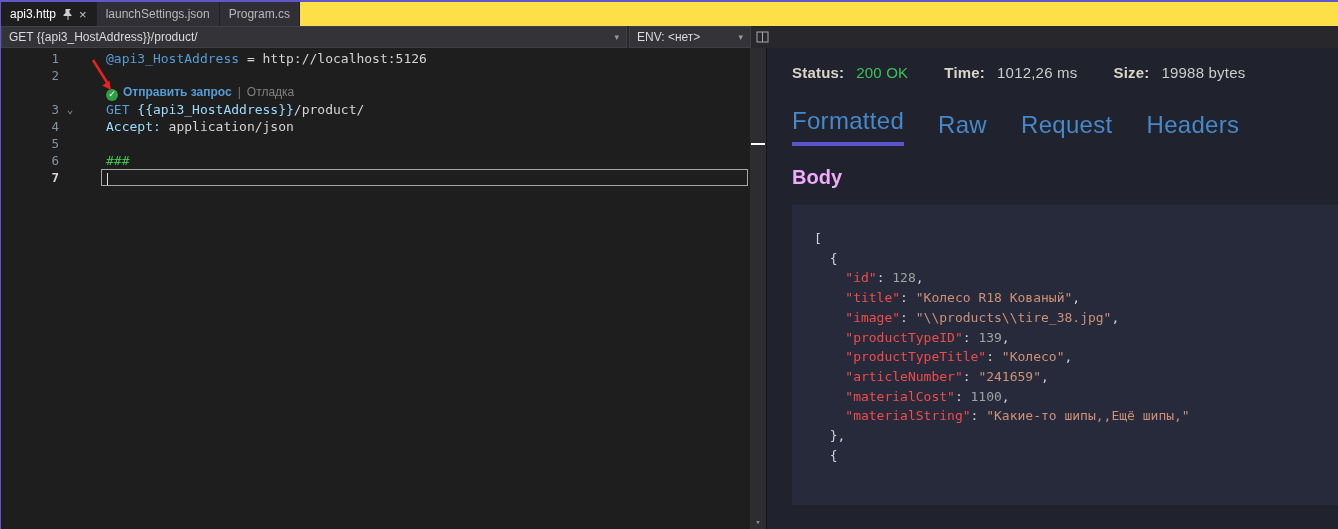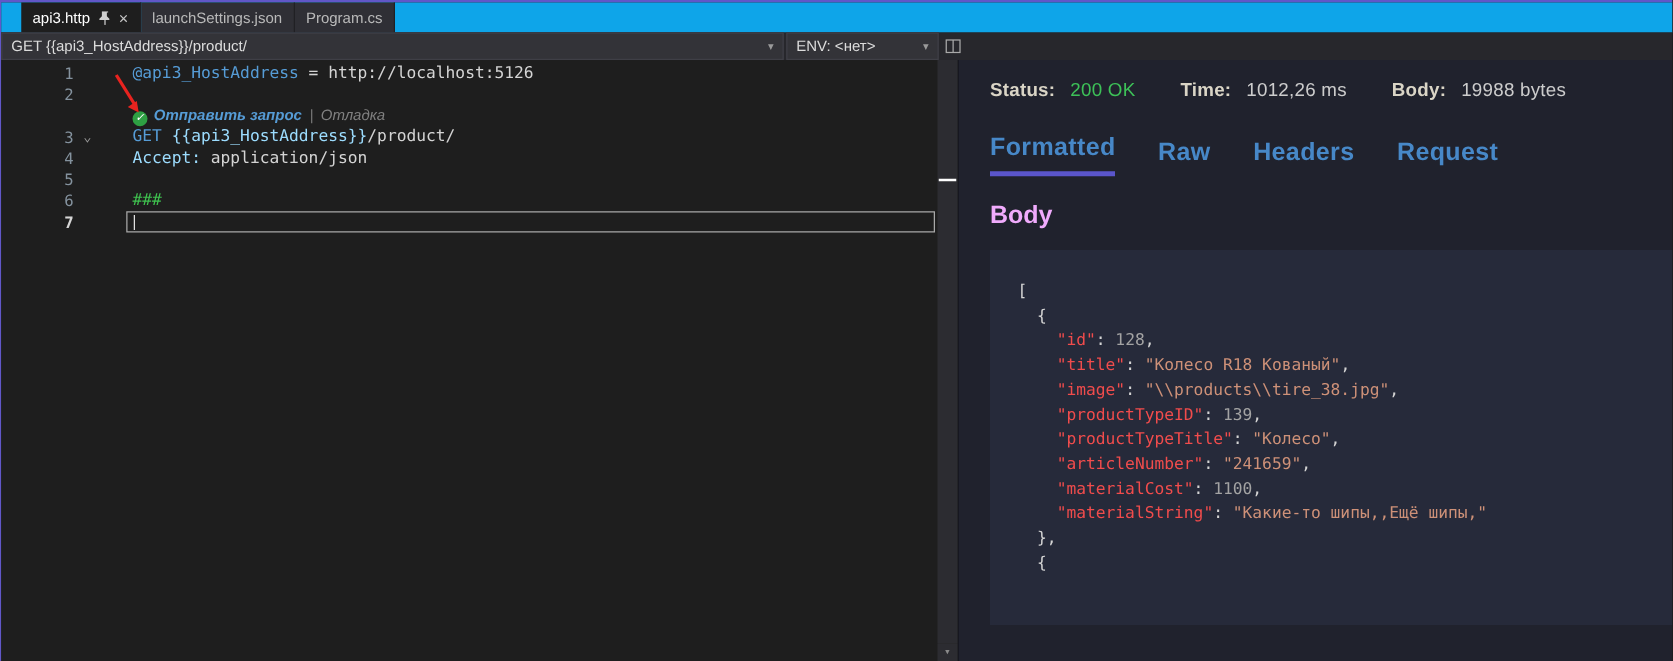--- a/index.html
+++ b/index.html
@@ -2,21 +2,21 @@
 <html><head>
 <meta charset="utf-8">
 <style>
   * { margin:0; padding:0; box-sizing:border-box; }
   html,body { width:1338px; height:529px; overflow:hidden; background:#1e1e1e;
     font-family:"Liberation Sans", sans-serif; }
   .window { width:1338px; height:529px; display:flex; flex-direction:column;
     border-top:2px solid #6157c8; border-left:1px solid #6157c8; background:#1e1e1e; }
 
   
-  .tabbar { height:24px; background:#0ea5e9; display:flex; align-items:stretch; flex:none;padding-left:16px; }
+  .tabbar { height:24px; background:#fde047; display:flex; align-items:stretch; flex:none; }
   .doc-tab { display:flex; align-items:center; gap:5px; padding:0 9px; font-size:12px;
     color:#b9b9b9; background:#2f2f35; border-right:1px solid #202024; cursor:pointer; white-space:nowrap; }
   .doc-tab.active { background:#1e1e1e; color:#ffffff; }
   .tab-ico { display:inline-flex; align-items:center; color:#c5c5c5; font-size:13px; line-height:1; margin-left:2px; }
 
   
   .reqbar { height:22px; background:#27272c; display:flex; align-items:stretch; flex:none; }
   .dropdown { display:flex; align-items:center; justify-content:space-between; background:#333338;
     border:1px solid #3f3f46; color:#dcdcdc; font-size:12px; padding:0 7px; cursor:pointer; }
   .req-dd { width:626px; }
@@ -30,21 +30,21 @@
   .editor { width:765px; flex:none; position:relative; background:#1e1e1e; padding-top:2px;
     font-family:"DejaVu Sans Mono", monospace; font-size:13px; }
   .ed-row { display:flex; height:17px; line-height:17px; align-items:stretch; }
   .ed-num { width:58px; flex:none; text-align:right; color:#84929e; font-size:12.5px; }
   .ed-num.cur { color:#d6d6d6; font-weight:bold; }
   .ed-fold { width:22px; flex:none; text-align:center; color:#9a9a9a; font-size:11px; cursor:pointer; }
   .ed-line { flex:1; white-space:pre; color:#d4d4d4; padding-left:25px; margin-right:18px; }
   .ed-row.current .ed-line { margin-left:20px; padding-left:5px; border:1px solid #a8a8a8; }
   .tk-kw { color:#569cd6; } .tk-var { color:#9cdcfe; } .tk-pl { color:#d4d4d4; }
   .tk-hdr { color:#9cdcfe; } .tk-cm { color:#3fc14f; }
-  .codelens { font-size:12px; font-family:"Liberation Sans",sans-serif; white-space:nowrap;font-style:italic; }
+  .codelens { font-size:12px; font-family:"Liberation Sans",sans-serif; white-space:nowrap; }
   .check-icon { display:inline-flex; width:12px; height:12px; border-radius:50%; background:#2ea043;
     color:#fff; font-size:9px; align-items:center; justify-content:center; margin-right:5px; vertical-align:-1px; }
   .cl-send { color:#569cd6; font-weight:bold; cursor:pointer; }
   .cl-sep { color:#777; margin:0 6px; }
   .cl-debug { color:#818181; cursor:pointer; }
   .caret { display:inline-block; width:1px; height:12px; background:#e0e0e0; vertical-align:-2px; }
   .arrow-svg { position:absolute; left:84px; top:6px; pointer-events:none; }
   .vscroll { position:absolute; top:0; right:0; bottom:14px; width:16px; background:#2c2c31; cursor:pointer; }
   .vmarker { position:absolute; top:95px; left:1px; right:1px; height:2px; background:#ffffff; }
   .scroll-corner { position:absolute; right:0; bottom:0; width:16px; height:14px; background:#2c2c31;
@@ -52,21 +52,21 @@
 
   
   .response { flex:1; min-width:0; background:#20222d; border-left:1px solid #14141c;
     padding:10px 0 0 25px; color:#d4d4d4; overflow:hidden; }
   .status-row { display:flex; align-items:baseline; font-size:15px; margin-top:6px; letter-spacing:.2px;text-align:right; }
   .s-label { font-weight:bold; color:#dad5c6; }
   .s-gap { margin-left:36px; }
   .s-green { color:#3dc158; margin-left:12px; }
   .s-val { color:#cccccc; margin-left:12px; }
   .resp-tabs { display:flex; gap:34px; margin-top:26px; align-items:flex-end; }
-  .resp-tab { font-size:20px; font-weight:700; color:#4788c8; cursor:pointer; padding-bottom:7px; letter-spacing:.3px; }
+  .resp-tab { font-size:24px; font-weight:400; color:#4788c8; cursor:pointer; padding-bottom:7px; letter-spacing:.3px; }
   .resp-tab.active { border-bottom:4px solid #5a55cb; }
   .body-h { margin-top:20px; font-size:20px; font-weight:600; color:#f0abfc; }
   .ctype { margin-top:34px; font-size:17px; color:#d2d2d2; }
   .json-box { margin-top:16px; background:#262a3a; padding:24px 10px 10px 22px; min-height:300px;
     font-family:"DejaVu Sans Mono", monospace; font-size:13px; line-height:19.7px; }
   .j-line { white-space:pre; }
   .j-p { color:#d4d4d4; } .j-k { color:#f14c4c; } .j-s { color:#ce9178; } .j-n { color:#a3a3a3; }
 </style>
 </head>
 <body>
@@ -162,28 +162,28 @@
       </div>
       <div class="scroll-corner">▾</div>
     </div>
 
     <div class="response">
       <div class="status-row">
         <span class="s-label">Status:</span>
         <span class="s-green">200 OK</span>
         <span class="s-label s-gap">Time:</span>
         <span class="s-val">1012,26 ms</span>
-        <span class="s-label s-gap">Body:</span>
+        <span class="s-label s-gap">Size:</span>
         <span class="s-val">19988 bytes</span>
       </div>
       <div class="resp-tabs" id="resp-tabs">
           <div class="resp-tab active">Formatted</div>
           <div class="resp-tab">Raw</div>
+          <div class="resp-tab">Request</div>
           <div class="resp-tab">Headers</div>
-          <div class="resp-tab">Request</div>
         </div>
       <div class="body-h">Body</div>
       <div class="json-box" id="json-box">
           <div class="j-line"><span class="j-p">[</span></div>
           <div class="j-line"><span class="j-p">  {</span></div>
           <div class="j-line"><span class="j-p">    </span><span class="j-k">"id"</span><span class="j-p">: </span><span class="j-n">128</span><span class="j-p">,</span></div>
           <div class="j-line"><span class="j-p">    </span><span class="j-k">"title"</span><span class="j-p">: </span><span class="j-s">"Колесо R18 Кованый"</span><span class="j-p">,</span></div>
           <div class="j-line"><span class="j-p">    </span><span class="j-k">"image"</span><span class="j-p">: </span><span class="j-s">"\\products\\tire_38.jpg"</span><span class="j-p">,</span></div>
           <div class="j-line"><span class="j-p">    </span><span class="j-k">"productTypeID"</span><span class="j-p">: </span><span class="j-n">139</span><span class="j-p">,</span></div>
           <div class="j-line"><span class="j-p">    </span><span class="j-k">"productTypeTitle"</span><span class="j-p">: </span><span class="j-s">"Колесо"</span><span class="j-p">,</span></div>

